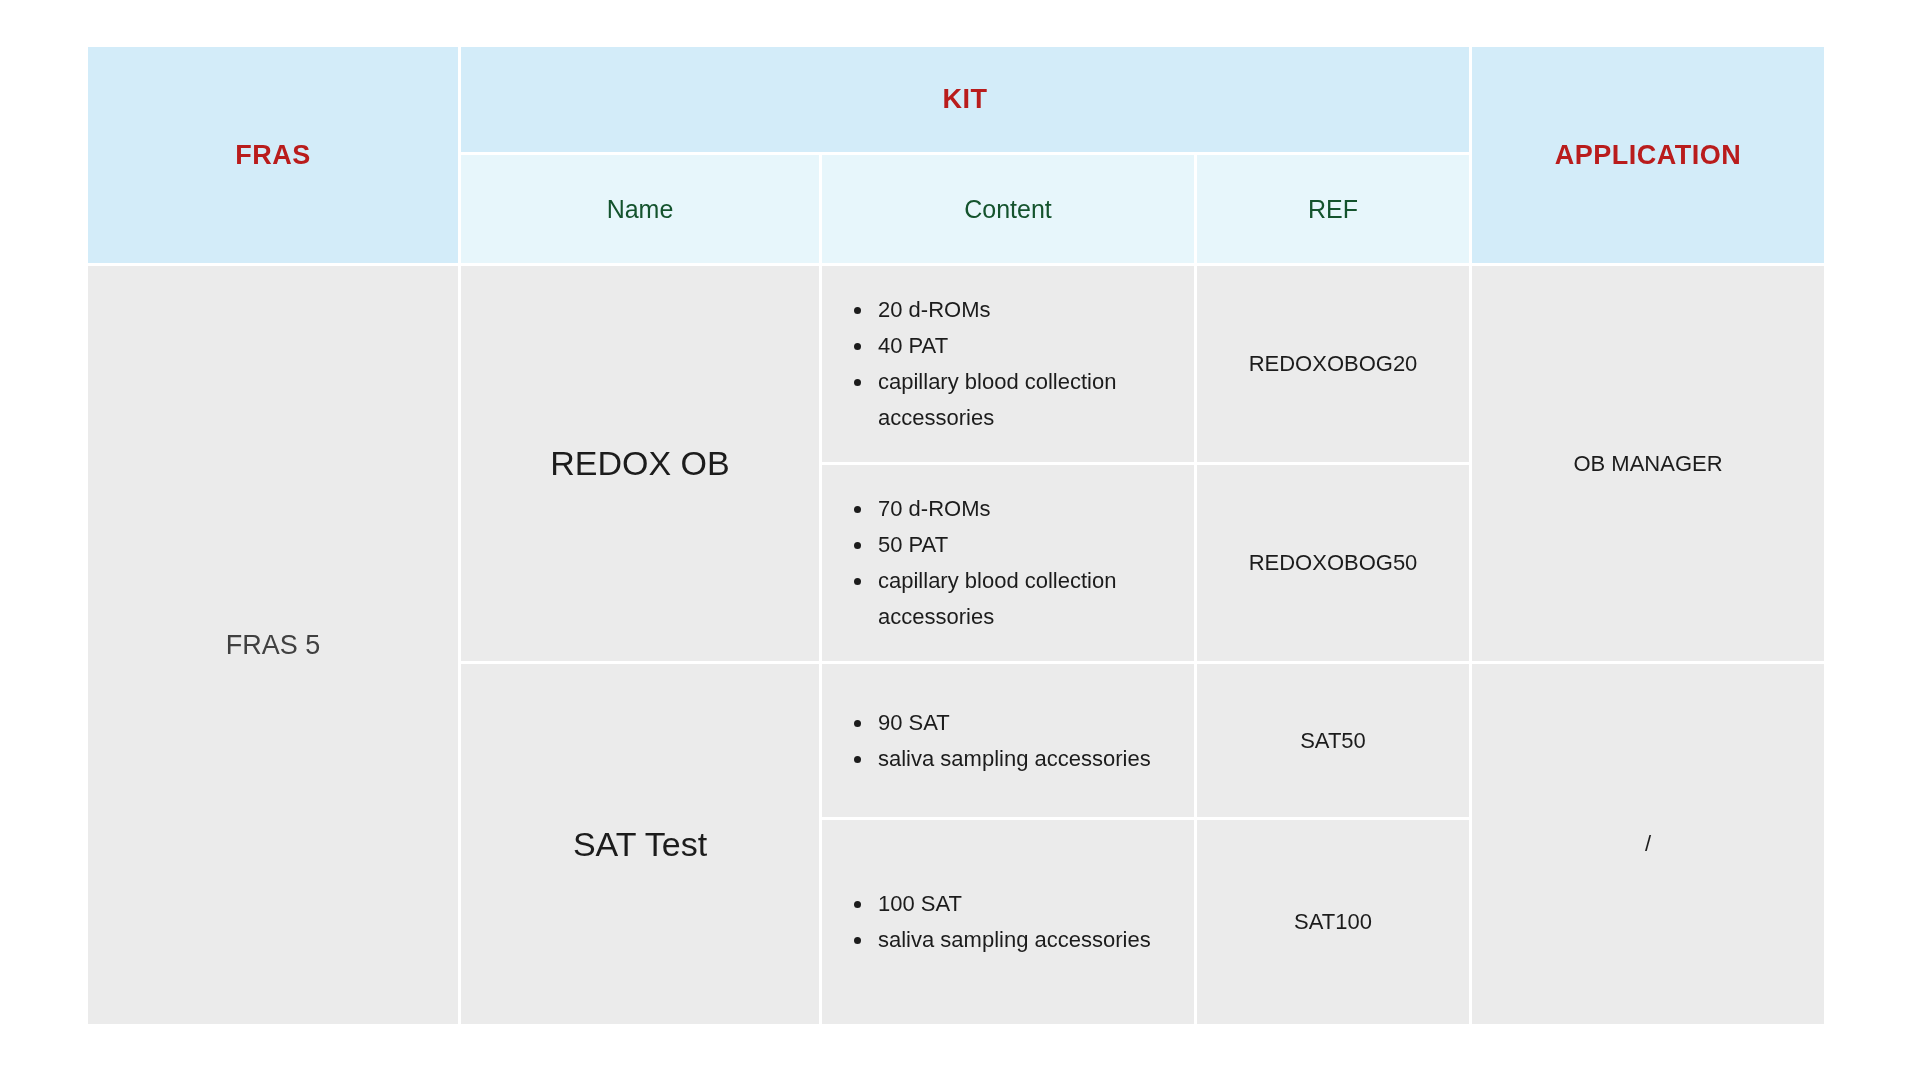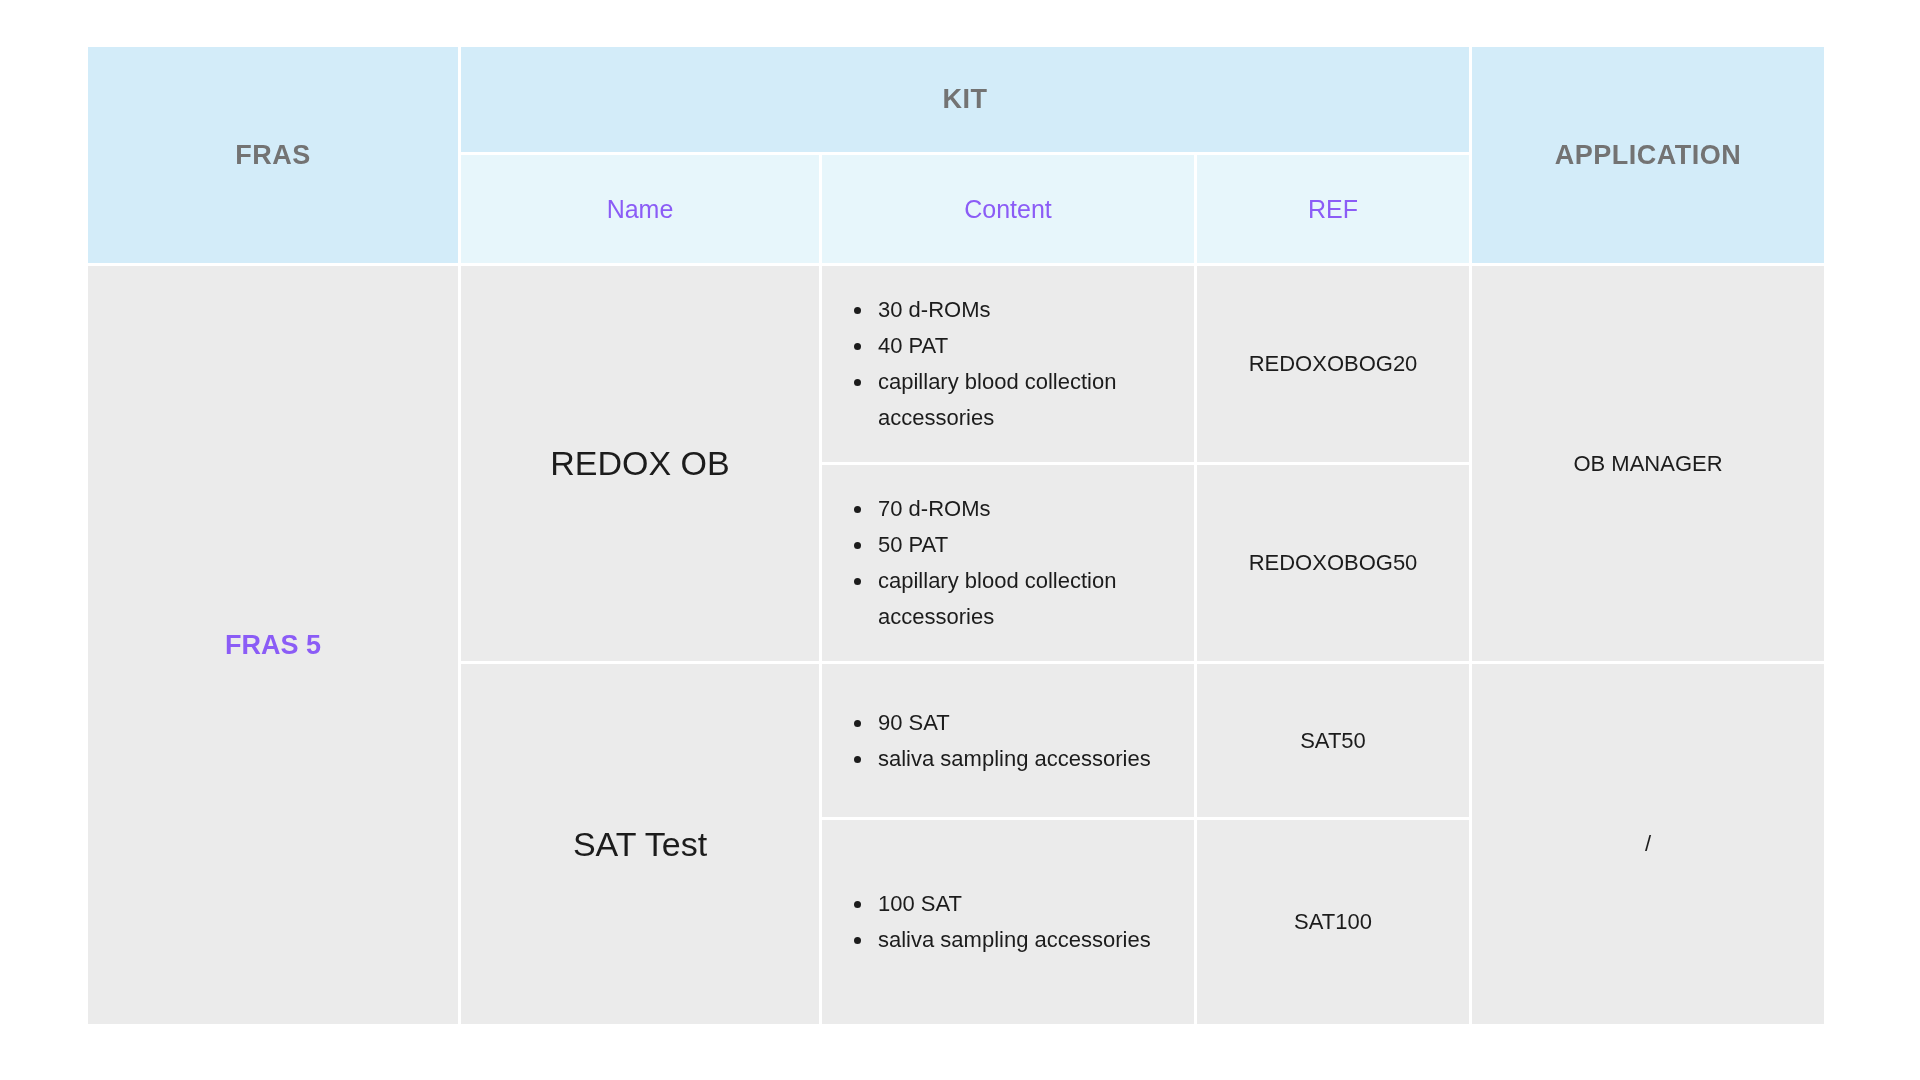--- a/index.html
+++ b/index.html
@@ -24,39 +24,39 @@
     overflow: hidden;
   }
   tr.row-h1 { height: 105px; }
   tr.row-h2 { height: 108px; }
   tr.row-b1 { height: 196px; }
   tr.row-b2 { height: 196px; }
   tr.row-b3 { height: 153px; }
   tr.row-b4 { height: 204px; }
   .hdr-cell {
     background: #d3ecf9;
-    color: #737373;
+    color: #b91c1c;
     font-size: 27px;
     font-weight: bold;
     letter-spacing: 0.5px;
   }
   .subhdr-cell {
     background: #e7f6fb;
-    color: #8b5cf6;
+    color: #14532d;
     font-size: 25px;
     font-weight: normal;
   }
   td.body-cell {
     background: #ebebeb;
     color: #1c1c1c;
     font-size: 22px;
   }
   td.tool-cell {
-    color: #8b5cf6;
-    font-weight: bold;
+    color: #404040;
+    font-weight: normal;
     font-size: 27px;
   }
   td.kitname-cell {
     font-size: 34px;
   }
   td.content-cell {
     text-align: left;
   }
   td.content-cell ul {
     margin: 0;
@@ -92,21 +92,21 @@
     <th class="subhdr-cell">Name</th>
     <th class="subhdr-cell">Content</th>
     <th class="subhdr-cell">REF</th>
   </tr>
 
   <tr class="row-b1">
     <td class="body-cell tool-cell" rowspan="4">FRAS 5</td>
     <td class="body-cell kitname-cell" rowspan="2">REDOX OB</td>
     <td class="body-cell content-cell">
       <ul>
-        <li>30 d-ROMs</li>
+        <li>20 d-ROMs</li>
         <li>40 PAT</li>
         <li>capillary blood collection accessories</li>
       </ul>
     </td>
     <td class="body-cell">REDOXOBOG20</td>
     <td class="body-cell" rowspan="2">OB MANAGER</td>
   </tr>
 
   <tr class="row-b2">
     <td class="body-cell content-cell">

